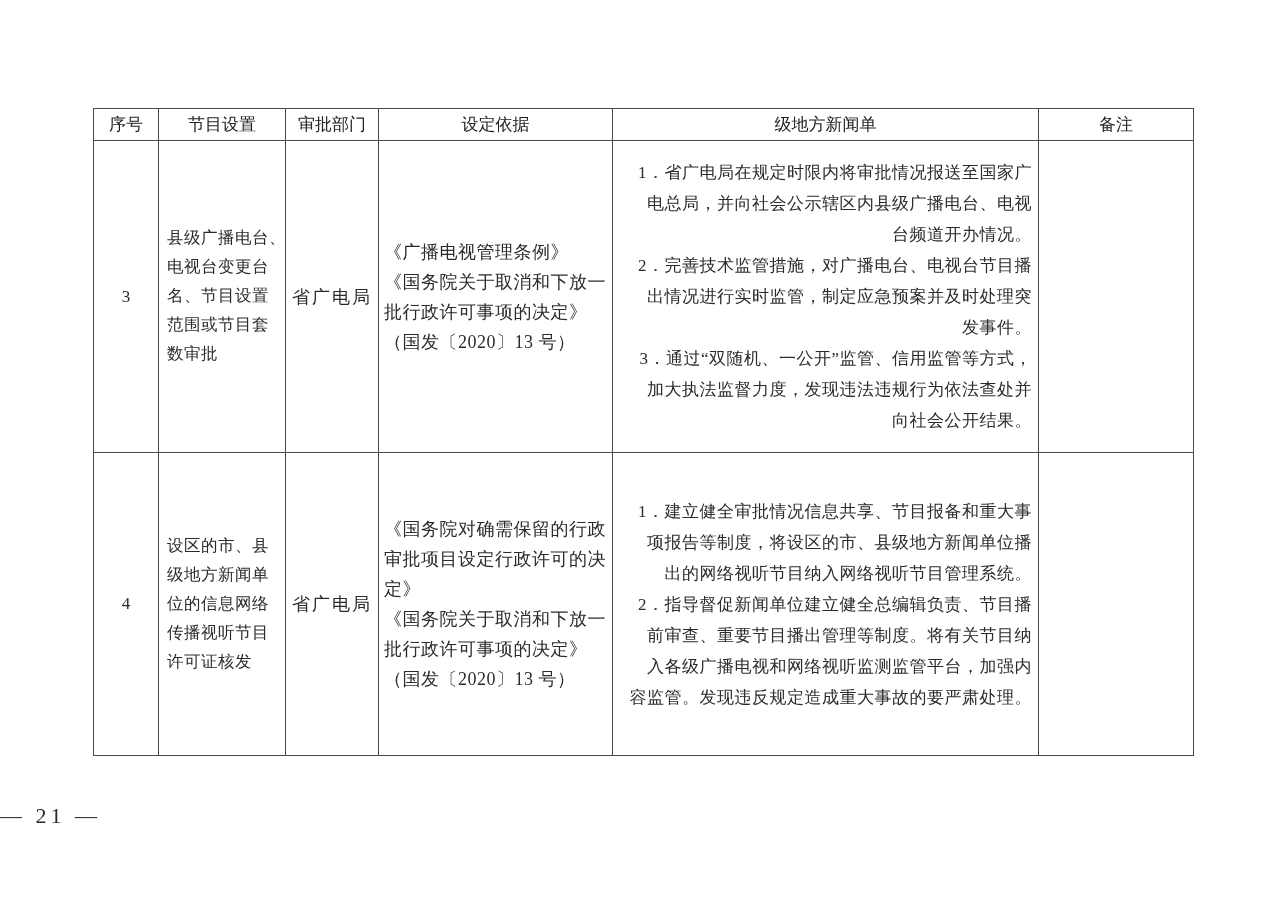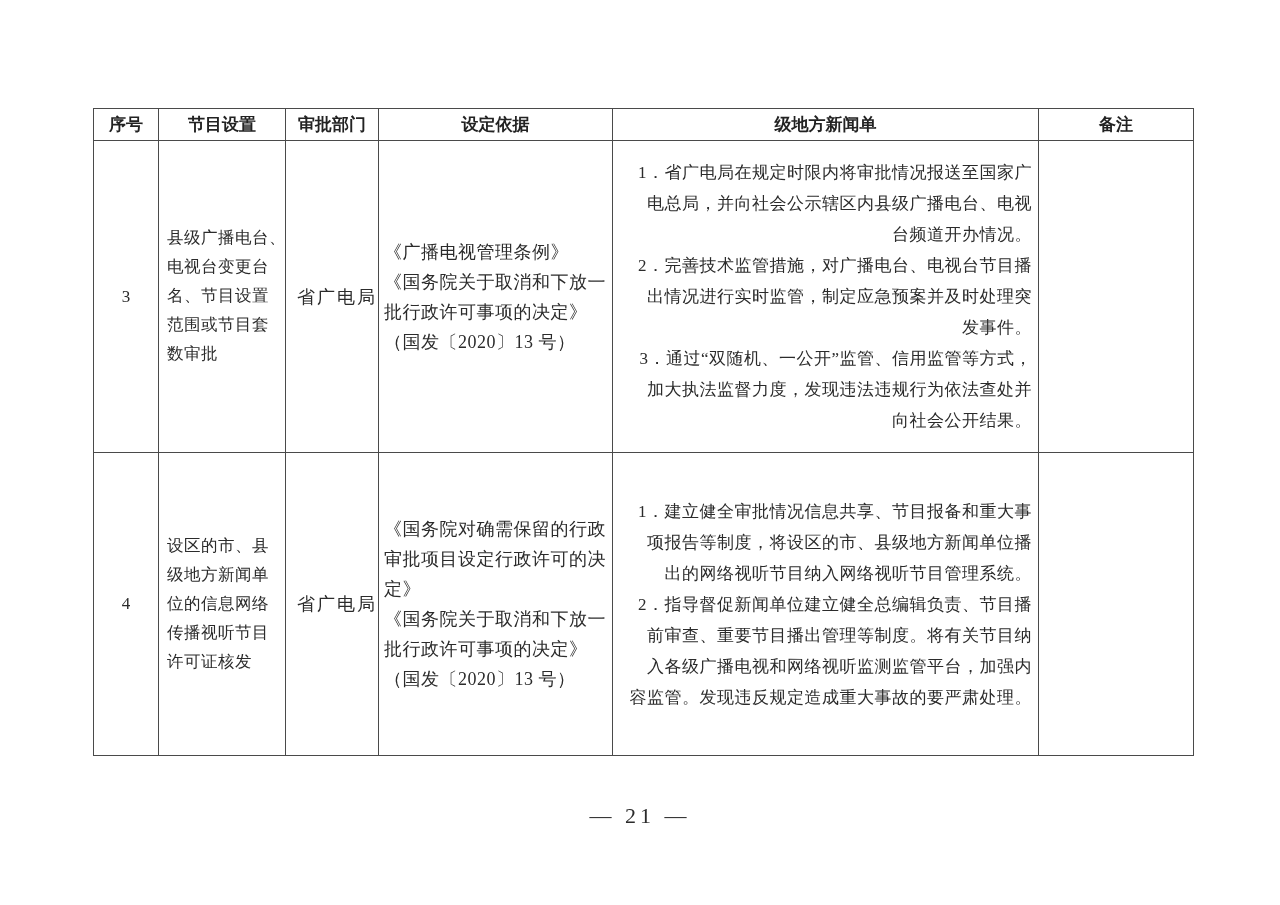--- a/index.html
+++ b/index.html
@@ -24,21 +24,21 @@
     table-layout: fixed;
   }
   .doc-table th,
   .doc-table td {
     border: 1.5px solid #4a4a4a;
     vertical-align: middle;
     overflow: hidden;
   }
   .doc-table th {
     font-family: "Liberation Sans", "DejaVu Sans", sans-serif;
-    font-weight: bold;
+    font-weight: normal;
     font-size: 17px;
     text-align: center;
     color: #222222;
     padding: 0;
   }
   tr.header-row   { height: 32px; }
   tr.item-row-3   { height: 312px; }
   tr.item-row-4   { height: 303px; }
 
   .cell-seq {
@@ -48,21 +48,21 @@
   .cell-name {
     padding: 0 7px 0 8px;
     font-size: 16.5px;
     line-height: 29px;
     letter-spacing: 0.5px;
     white-space: pre;
     text-align: left;
     font-family: Liberation Mono, monospace;
   }
   .cell-dept {
-    text-align: right;
+    text-align: center;
     font-size: 18px;
     letter-spacing: 2px;
   }
   .cell-basis {
     padding: 0 2px 0 5px;
     font-size: 18px;
     line-height: 30px;
     letter-spacing: 0.5px;
     white-space: pre;
     text-align: left;
@@ -77,21 +77,21 @@
   }
   .cell-remark {
     font-size: 17px;
     text-align: center;
   }
   .page-number {
     position: absolute;
     left: 0;
     top: 803px;
     width: 1280px;
-    text-align: center;
+    text-align: left;
     font-size: 22px;
     letter-spacing: 4px;
     color: #2b2b2b;
   }
 </style>
 </head>
 <body>
 
 <div>
 

